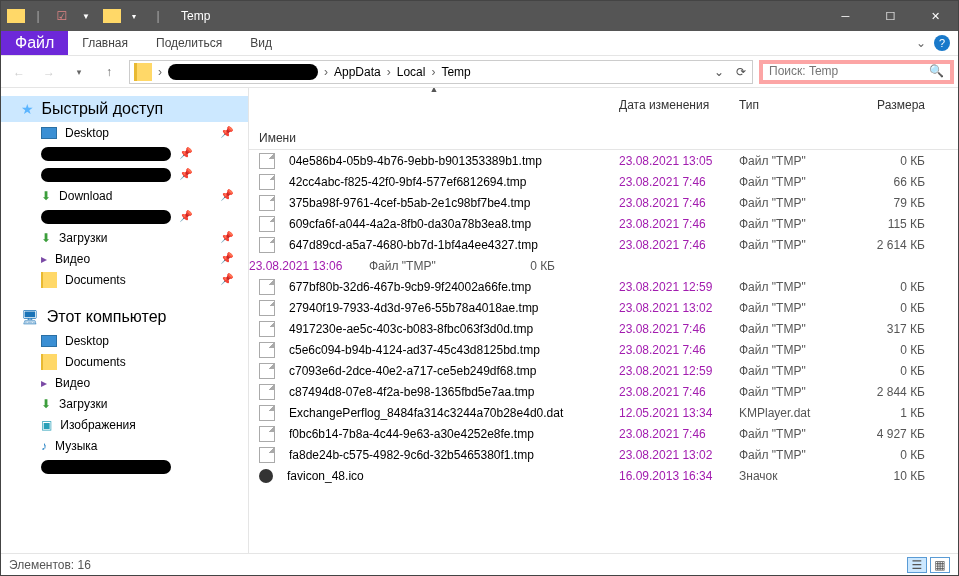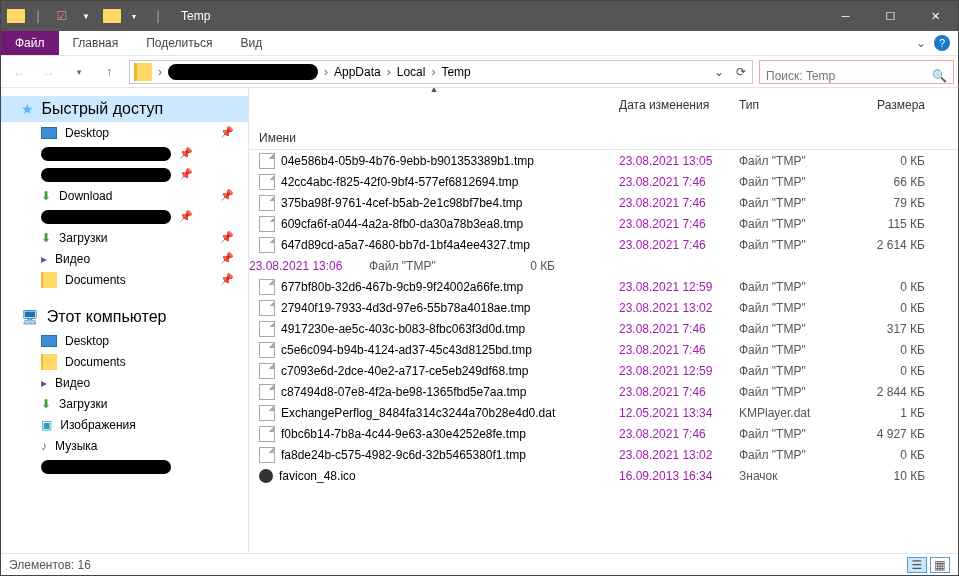--- a/index.html
+++ b/index.html
@@ -5,36 +5,36 @@
 * { margin:0; padding:0; box-sizing:border-box; font-family:"Segoe UI",Tahoma,sans-serif; }
 body { width:959px; height:576px; background:#fff; border:1px solid #444; overflow:hidden; font-size:12px; color:#000; }
 .titlebar { height:30px; background:#555; display:flex; align-items:center; }
 .qat { display:flex; align-items:center; padding:0 6px; gap:2px; }
 .qat-item { width:22px; height:22px; display:flex; align-items:center; justify-content:center; color:#fff; font-size:12px; }
 .title { color:#fff; flex:1; padding-left:6px; font-size:12px; }
 .win-controls { display:flex; }
 .win-btn { width:45px; height:30px; display:flex; align-items:center; justify-content:center; color:#fff; font-size:11px; }
 
 .menubar { height:25px; background:#fff; border-bottom:1px solid #e5e5e5; display:flex; align-items:stretch; }
-.menu-file { background:#701a75; color:#fff; padding:0 14px; display:flex; align-items:center; font-size:12px; }
+.menu-file { background:#6d28d9; color:#fff; padding:0 14px; display:flex; align-items:center; font-size:16px; }
 .menu-tab { padding:0 14px; display:flex; align-items:center; color:#444; }
 .menu-spacer { flex:1; }
 .menu-right { display:flex; align-items:center; padding:0 8px; gap:8px; color:#0078d7; }
 
 .navbar { height:32px; border-bottom:1px solid #e5e5e5; display:flex; align-items:center; padding:2px 4px; gap:2px; }
 .nav-btn { width:28px; height:24px; display:flex; align-items:center; justify-content:center; color:#666; }
 .nav-btn.disabled { color:#ccc; }
 .addr-wrap { flex:1; height:24px; border:1px solid #ccc; display:flex; align-items:center; margin:0 4px; min-width:0; }
 .folder-icon { width:18px; height:18px; margin:0 4px; }
 .crumb-redacted { width:150px; height:16px; background:#000; border-radius:8px; margin:0 4px; }
 .crumb-sep { color:#666; padding:0 2px; }
 .crumb { padding:0 4px; }
 .crumb-space { flex:1; }
 .addr-ctrl { width:22px; height:22px; display:flex; align-items:center; justify-content:center; color:#555; }
-.search-wrap { width:195px; height:24px; border:1px solid #fca5a5; display:flex; align-items:flex-end; padding:0 6px; color:#777; }
+.search-wrap { width:195px; height:24px; border:4px solid #fca5a5; display:flex; align-items:flex-start; padding:0 6px; color:#777; }
 .search-wrap input { border:none; outline:none; flex:1; font-size:12px; color:#777; }
 
 .body { display:flex; height:calc(100% - 30px - 25px - 32px - 22px); }
 .sidebar { width:248px; border-right:1px solid #e5e5e5; overflow-y:auto; padding:8px 0; }
 .side-section { margin-bottom:14px; }
 .side-head { display:flex; align-items:center; padding:4px 8px 4px 20px; gap:8px; }
 .head-quick { background:#cce8ff; }
 .side-head .hname { font-size:16px; }
 .side-item { display:flex; align-items:center; padding:3px 8px 3px 40px; gap:8px; height:21px; }
 .side-item .label { flex:1; font-size:12px; }
@@ -43,21 +43,21 @@
 .redacted-nav { width:130px; height:14px; background:#000; border-radius:7px; }
 
 .content { flex:1; overflow:auto; }
 .headers { display:flex; border-bottom:1px solid #e5e5e5; padding:4px 0; color:#333; }
 .col-name { width:370px; padding-left:10px;margin-top:33px; }
 .col-date { width:120px; }
 .col-type { width:110px; }
 .col-size { width:90px; text-align:right; padding-right:14px; }
 .sort-arrow { text-align:center; color:#555; font-size:9px; margin-top:-4px; }
 .row { display:flex; align-items:center; height:21px; padding:0 0; }
-.row .c-name { width:370px; padding-left:10px; display:flex; align-items:center; gap:6px; }
+.row .c-name { width:370px; padding-left:10px; display:flex; align-items:center; gap:14px; }
 .row .c-date { width:120px; color:#a21caf; }
 .row .c-type { width:110px; color:#555; }
 .row .c-size { width:90px; color:#555; text-align:right; padding-right:14px; }
 .file-icon { width:16px; height:16px; border:1px solid #aaa; background:#fff; position:relative; }
 .file-icon::after { content:""; position:absolute; top:0; right:0; width:5px; height:5px; background:linear-gradient(135deg,#fff 50%,#aaa 50%); }
 .ico-icon { width:14px; height:14px; background:#333; border-radius:50%; }
 
 .statusbar { height:22px; border-top:1px solid #e5e5e5; display:flex; align-items:center; padding:0 8px; color:#555; }
 .statusbar .sp { flex:1; }
 .view-btn { width:20px; height:16px; border:1px solid #5a9bd5; margin-left:3px; display:flex; align-items:center; justify-content:center; }

